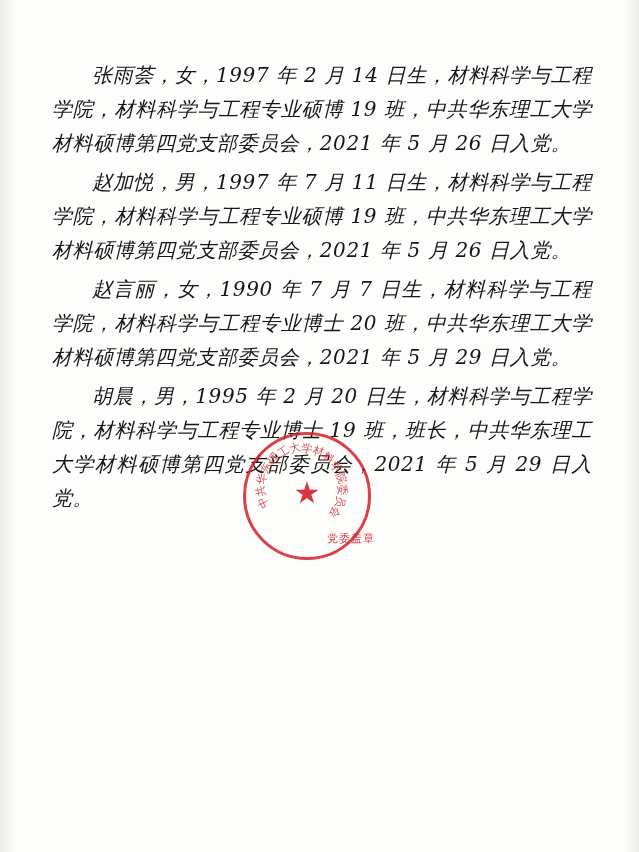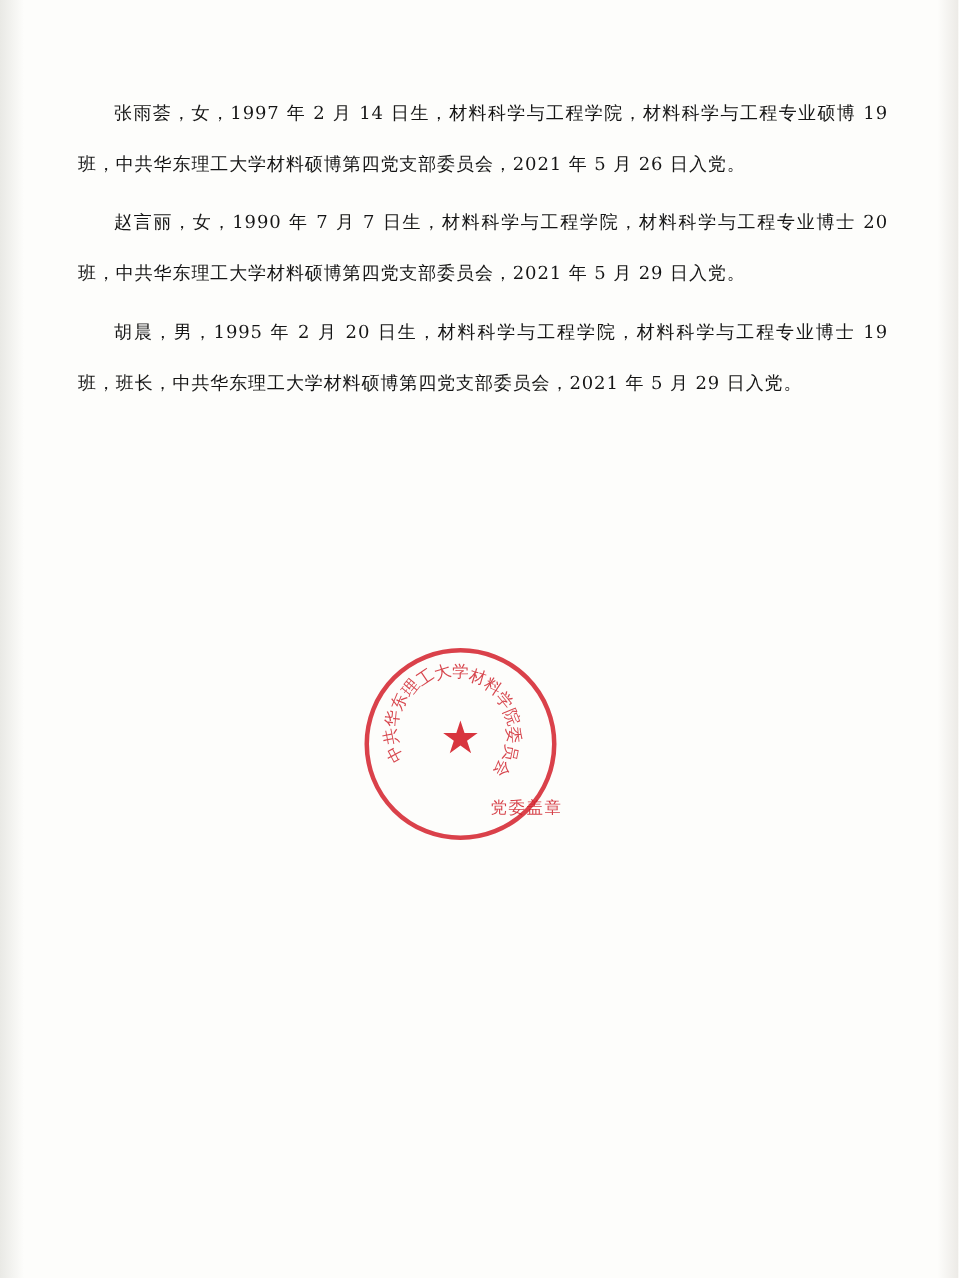--- a/index.html
+++ b/index.html
@@ -42,28 +42,29 @@
 
   #doc-body {
     position: absolute;
     left: 52px;
     top: 58px;
     width: 540px;
   }
 
   .para {
     margin: 0 0 5px 0;
-    font-size: 12px;
+    font-size: 20px;
     line-height: 34px;
     color: #151515;
     text-align: justify;
     text-justify: inter-ideograph;
     text-indent: 2em;
     letter-spacing: 0.6px;
     word-break: break-all;
+    font-style: italic;
   }
 
   
   #seal {
     position: absolute;
     left: 243px;
     top: 432px;
     width: 128px;
     height: 128px;
     pointer-events: none;
@@ -116,20 +117,21 @@
     margin-left: 44px;
   }
 </style>
 </head>
 <body>
 
 <div id="page">
 
   <div id="doc-body">
     <p class="para">张雨荟，女，1997 年 2 月 14 日生，材料科学与工程学院，材料科学与工程专业硕博 19 班，中共华东理工大学材料硕博第四党支部委员会，2021 年 5 月 26 日入党。</p>
+    <p class="para">赵加悦，男，1997 年 7 月 11 日生，材料科学与工程学院，材料科学与工程专业硕博 19 班，中共华东理工大学材料硕博第四党支部委员会，2021 年 5 月 26 日入党。</p>
     <p class="para">赵言丽，女，1990 年 7 月 7 日生，材料科学与工程学院，材料科学与工程专业博士 20 班，中共华东理工大学材料硕博第四党支部委员会，2021 年 5 月 29 日入党。</p>
     <p class="para">胡晨，男，1995 年 2 月 20 日生，材料科学与工程学院，材料科学与工程专业博士 19 班，班长，中共华东理工大学材料硕博第四党支部委员会，2021 年 5 月 29 日入党。</p>
   </div>
 
   <div id="seal">
     <div class="ring"></div>
     <div class="seal-text">
         <span style="transform: translate(-42.3815px, 22.5346px) translate(-50%, -50%) rotate(-118deg);">中</span>
         <span style="transform: translate(-47.0951px, 9.27628px) translate(-50%, -50%) rotate(-101.143deg);">共</span>
         <span style="transform: translate(-47.7615px, -4.77926px) translate(-50%, -50%) rotate(-84.2857deg);">华</span>

